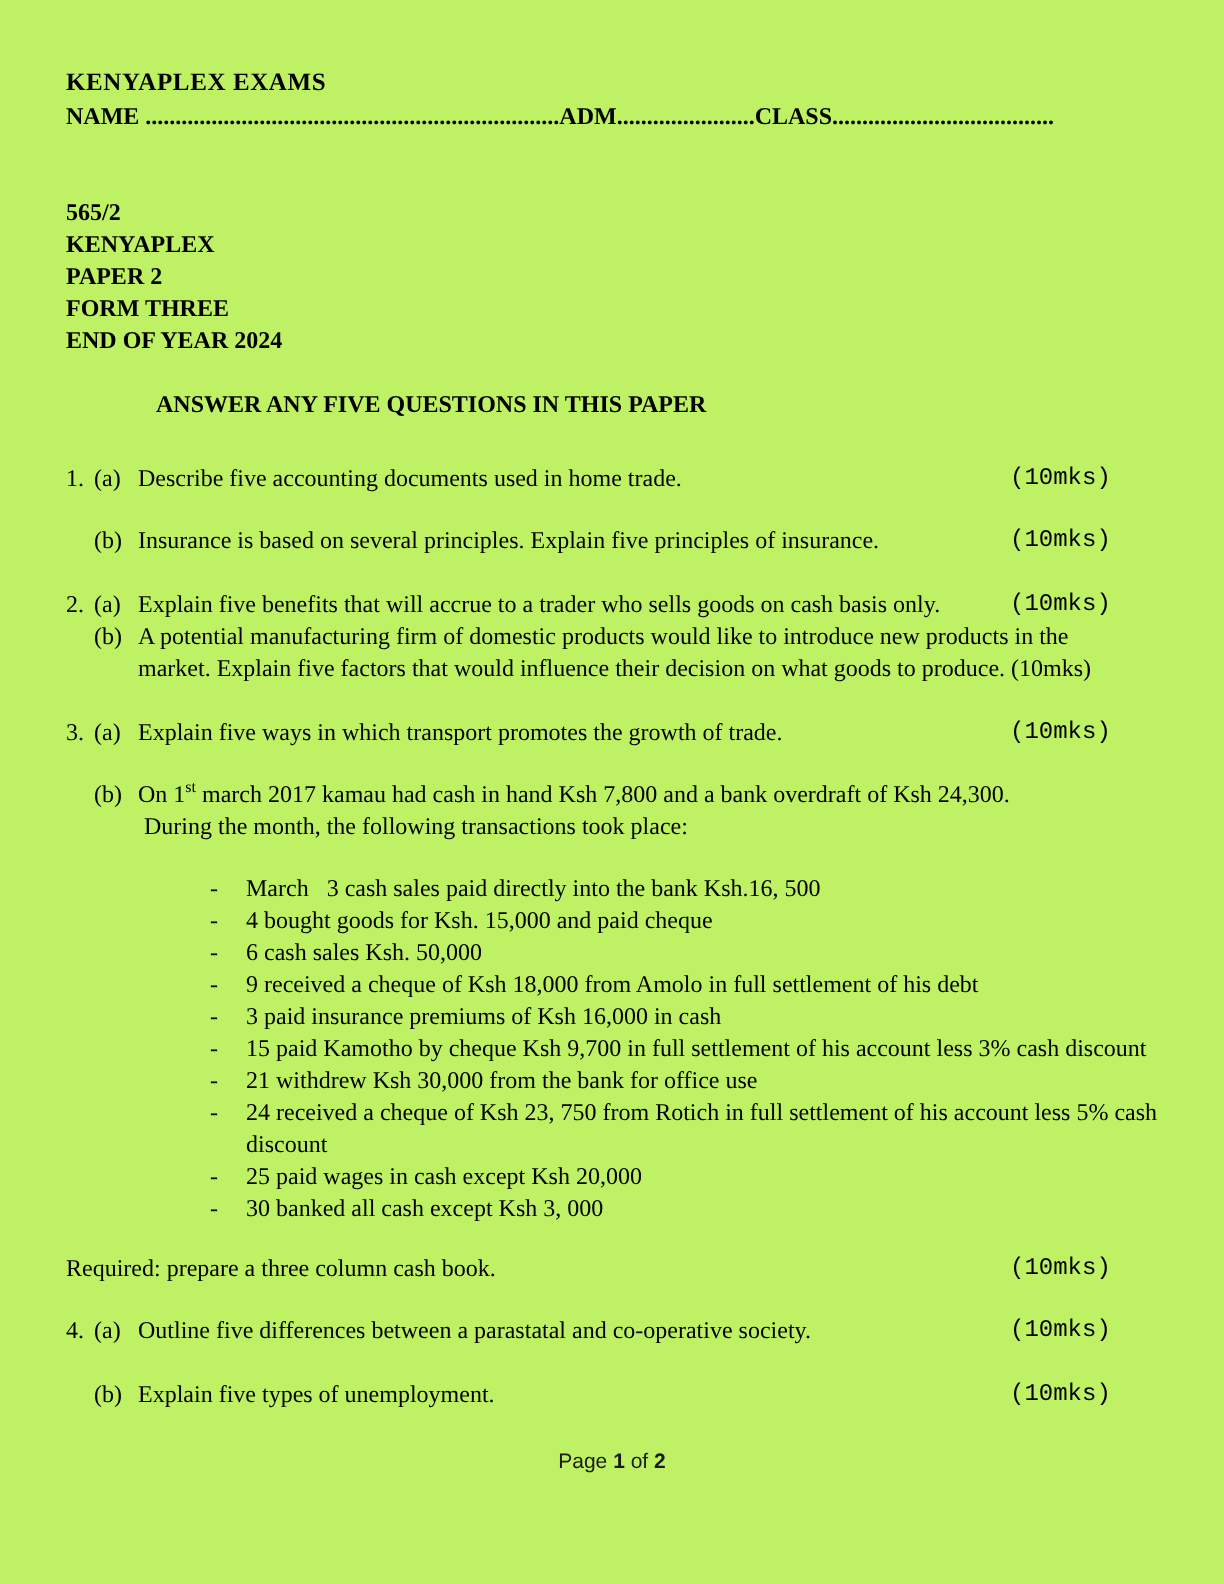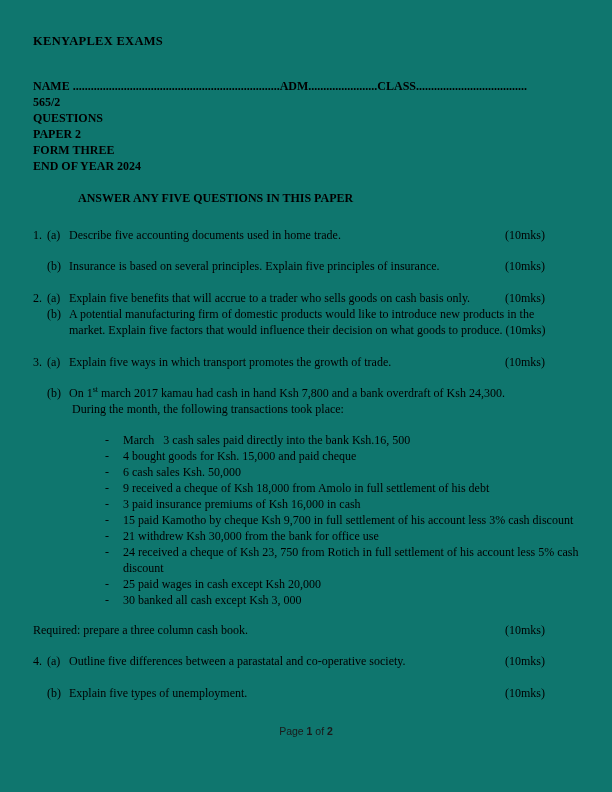--- a/index.html
+++ b/index.html
@@ -1,33 +1,33 @@
 <!DOCTYPE html>
 <html><head>
 <meta charset="utf-8">
 <style>
   html,body { margin:0; padding:0; background:#e8e8e8; }
   .page {
-    width:612px; height:792px; margin:0 auto; background:#0f766e;
+    width:612px; height:792px; margin:0 auto; background:#bef264;
     position:relative; box-sizing:border-box;
     padding:33px 16px 0 33px;
     font-family:"Liberation Serif","DejaVu Serif",serif;
     font-size:12px; line-height:16px; color:#000;
   }
   .bold { font-weight:bold; }
   .title { font-weight:bold; font-size:12.5px; letter-spacing:0.3px; }
-  .name-line { font-weight:bold; margin-top:29px; white-space:nowrap; overflow:hidden; }
-  .paper-info { font-weight:bold; }
+  .name-line { font-weight:bold; margin-top:1px; white-space:nowrap; overflow:hidden; }
+  .paper-info { margin-top:32px; font-weight:bold; }
   .instruction { margin-top:16px; font-weight:bold;margin-left:45px; }
 
   .q-row { display:flex; align-items:flex-start; }
   .q-num  { flex:none; width:14px; }
   .q-part { flex:none; width:22px; }
   .q-text { flex:1; padding-right:4px; }
-  .q-marks{ flex:none; width:91px; }
+  .q-marks{ flex:none; width:91px;font-family:Liberation Mono, monospace; }
   .narrow { max-width:500px; }
   .indent2 { padding-left:3px; }
 
   .mt21 { margin-top:21px; }
   .mt16 { margin-top:16px; }
   .mt15 { margin-top:15px; }
 
   .txn-list { margin-left:72px; margin-top:15px; }
   .txn { display:flex; align-items:flex-start; }
   .txn-dash { flex:none; width:18px; }
@@ -47,21 +47,21 @@
 <body>
 
 <div class="page">
 
   <div class="title">KENYAPLEX EXAMS</div>
 
   <div class="name-line"><span>NAME </span><span>.....................................................................</span><span>ADM</span><span>.......................</span><span>CLASS</span><span>.....................................</span></div>
 
   <div class="paper-info">
     <div>565/2</div>
-    <div>QUESTIONS</div>
+    <div>KENYAPLEX</div>
     <div>PAPER 2</div>
     <div>FORM THREE</div>
     <div>END OF YEAR 2024</div>
   </div>
 
   <div class="instruction">ANSWER ANY FIVE QUESTIONS IN THIS PAPER</div>
 
   <div class="q-row mt21">
     <span class="q-num">1.</span>
     <span class="q-part">(a)</span>

